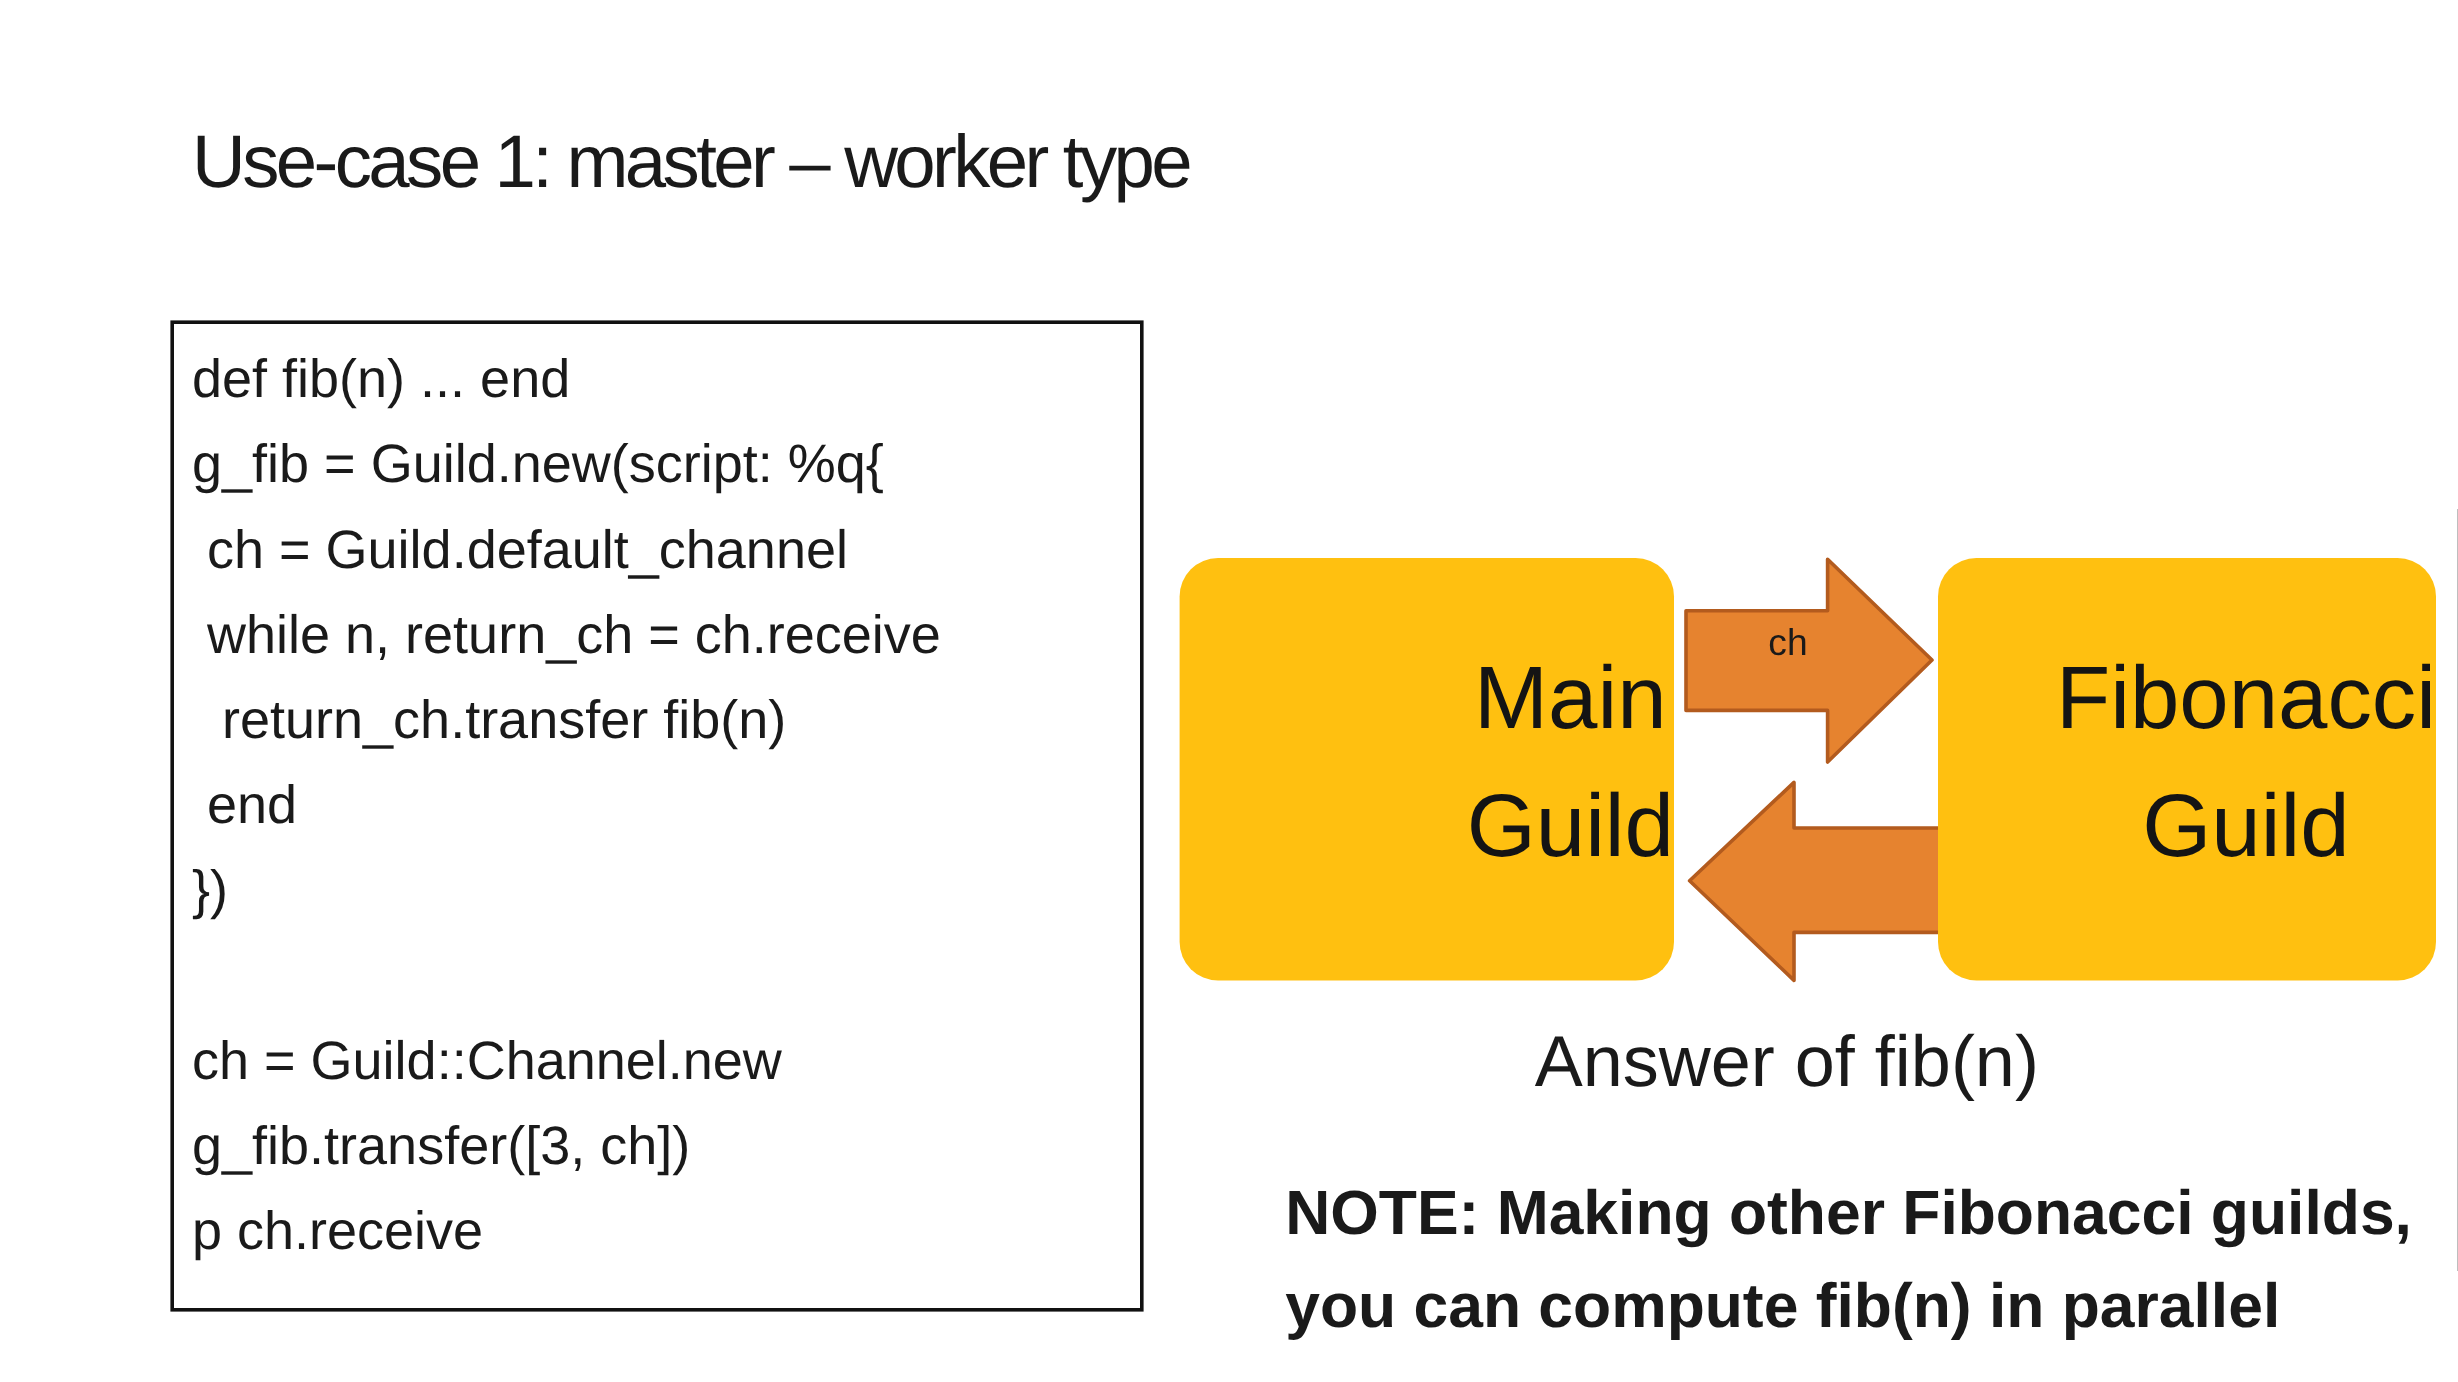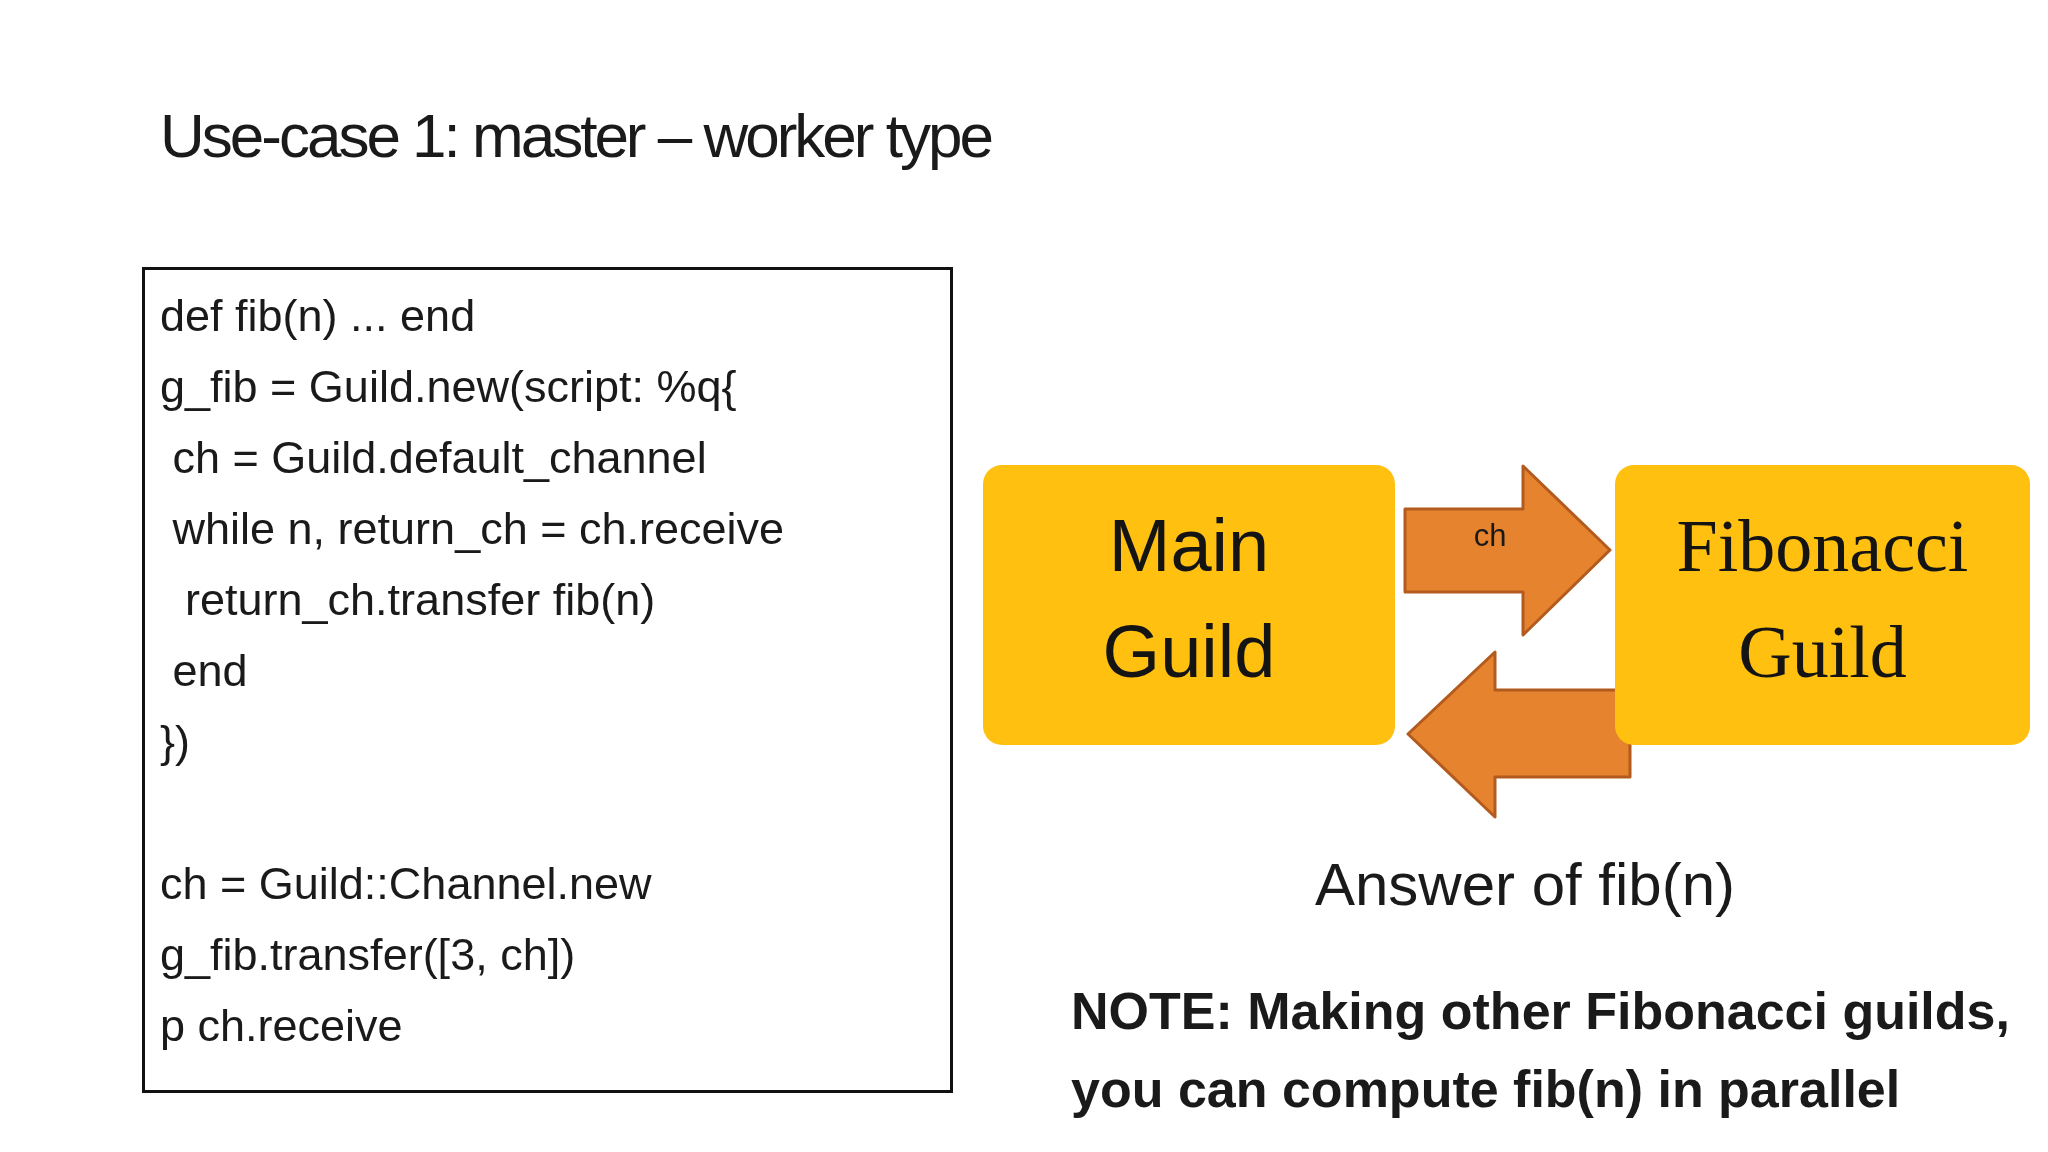--- a/index.html
+++ b/index.html
@@ -40,43 +40,43 @@
     font-size: 45px;
     line-height: 71px;
     white-space: pre;
   }
 
   .diagram-label {
     position: absolute;
     white-space: nowrap;
   }
   .label-top    { left: 1338px; top: 383px; font-size: 60px; }
-  .label-answer { left: 1150px; top: 850px; width: 750px; text-align: center; font-size: 60px; }
+  .label-answer { left: 1114px; top: 850px; width: 750px; text-align: center; font-size: 60px; }
 
   .guild-box {
     position: absolute;
     top: 465px;
-    height: 280px;
+    height: 352px;
     background: var(--box-fill, #ffc010);
-    border-radius: 19px;
+    border-radius: 32px;
     display: flex;
     align-items: center;
-    justify-content: center;
+    justify-content: flex-end;
     padding-bottom: 12px;
     box-sizing: border-box;
   }
   .guild-box .guild-label {
     font-size: 74px;
     line-height: 106px;
     text-align: center;
     white-space: pre-line;
     color: #141414;
   }
   .box-main      { left:  983px; width: 412px; }
-  .box-fibonacci { left: 1615px; width: 415px; font-family: Liberation Serif, serif; }
+  .box-fibonacci { left: 1615px; width: 415px; }
 
   .arrow-svg { position: absolute; }
   .arrow-forward { left: 1403px; top: 463px; }
   .arrow-return  { left: 1405px; top: 650px; }
   .arrow-shape {
     fill: var(--arrow-fill, #e6832f);
     stroke: var(--arrow-stroke, #b35b1e);
     stroke-width: 3;
     stroke-linejoin: round;
   }

